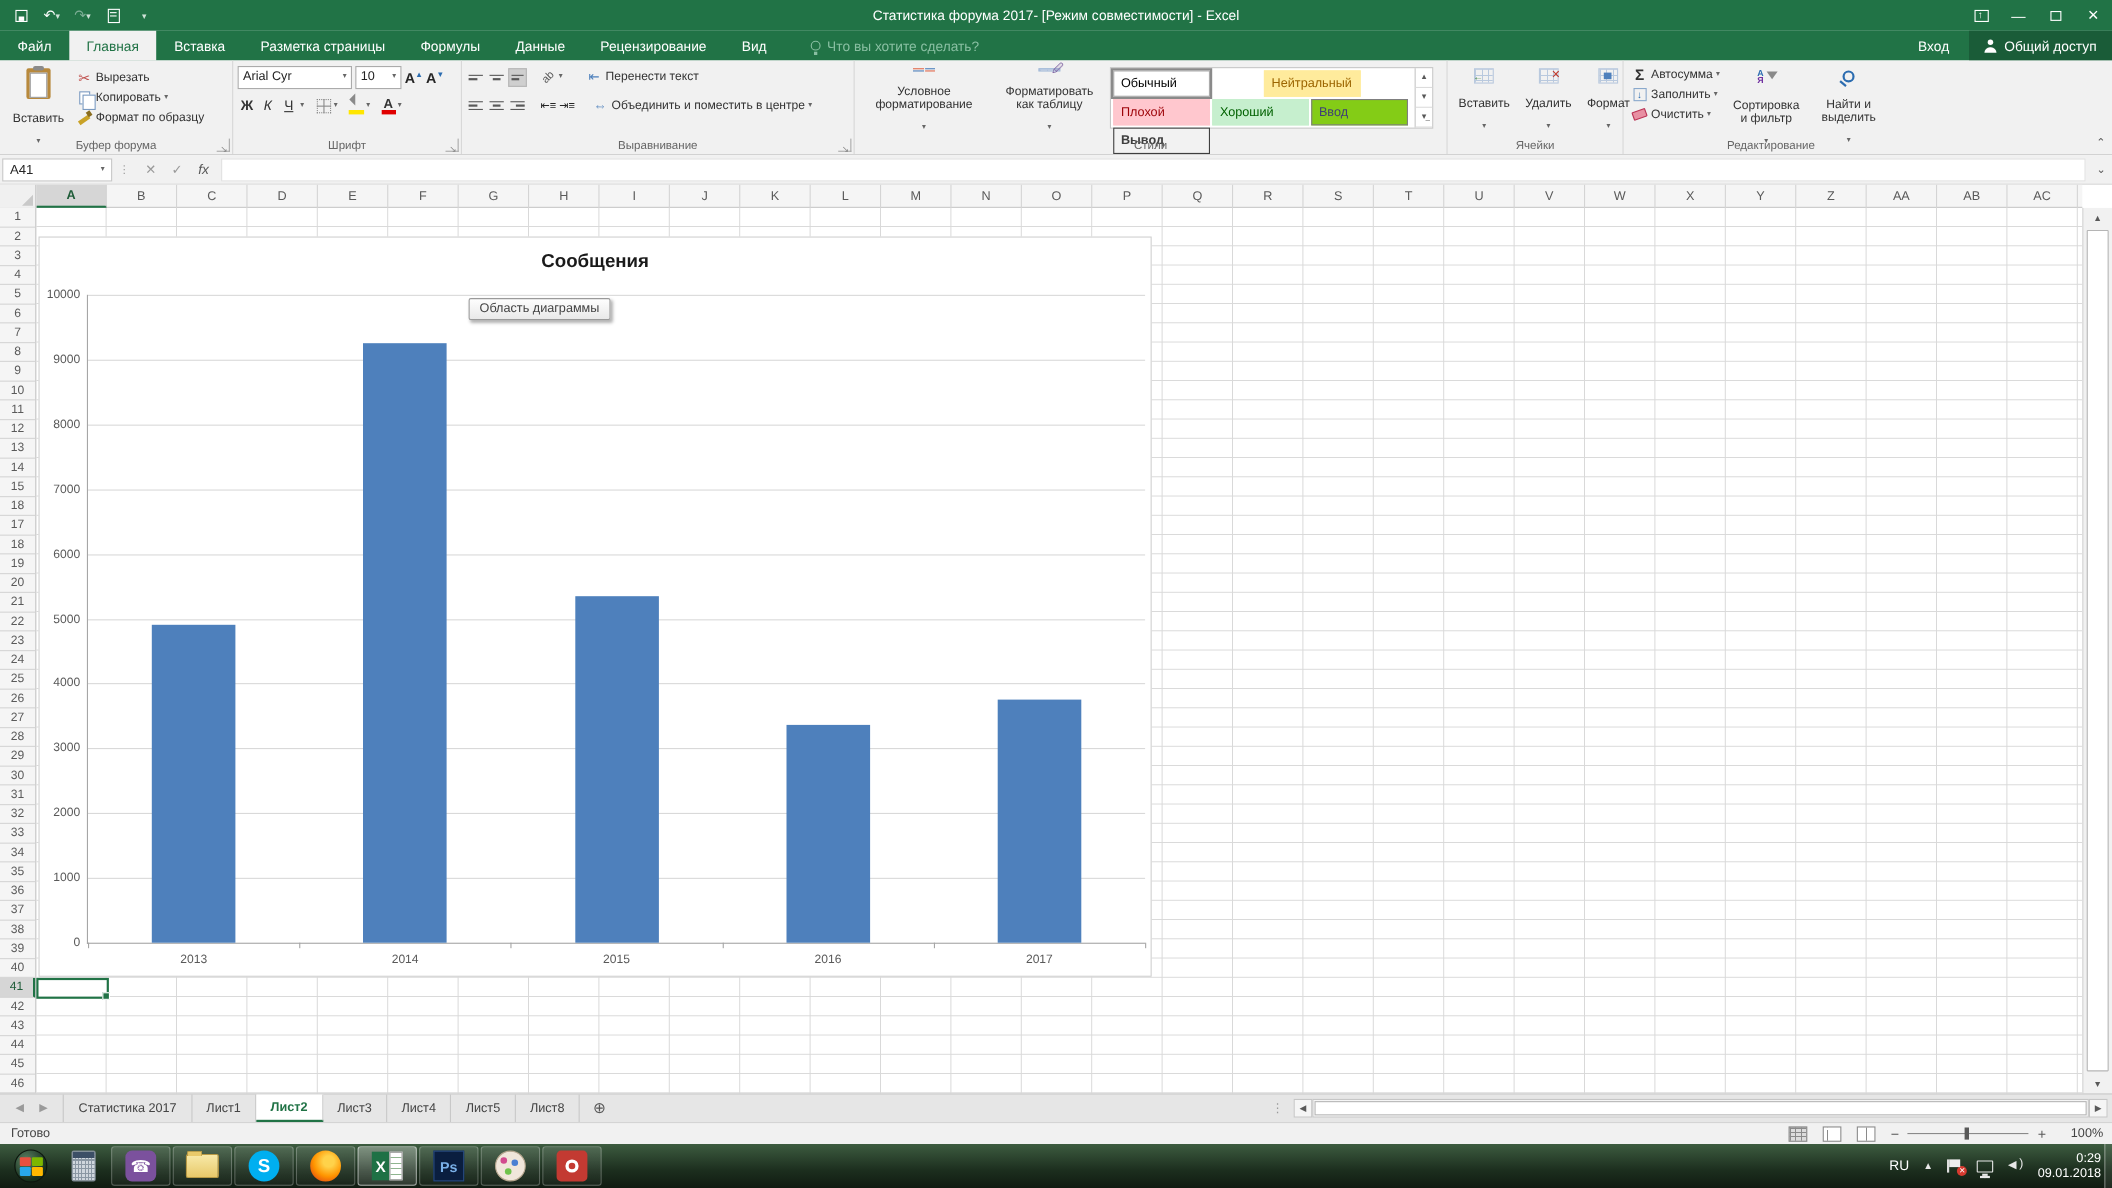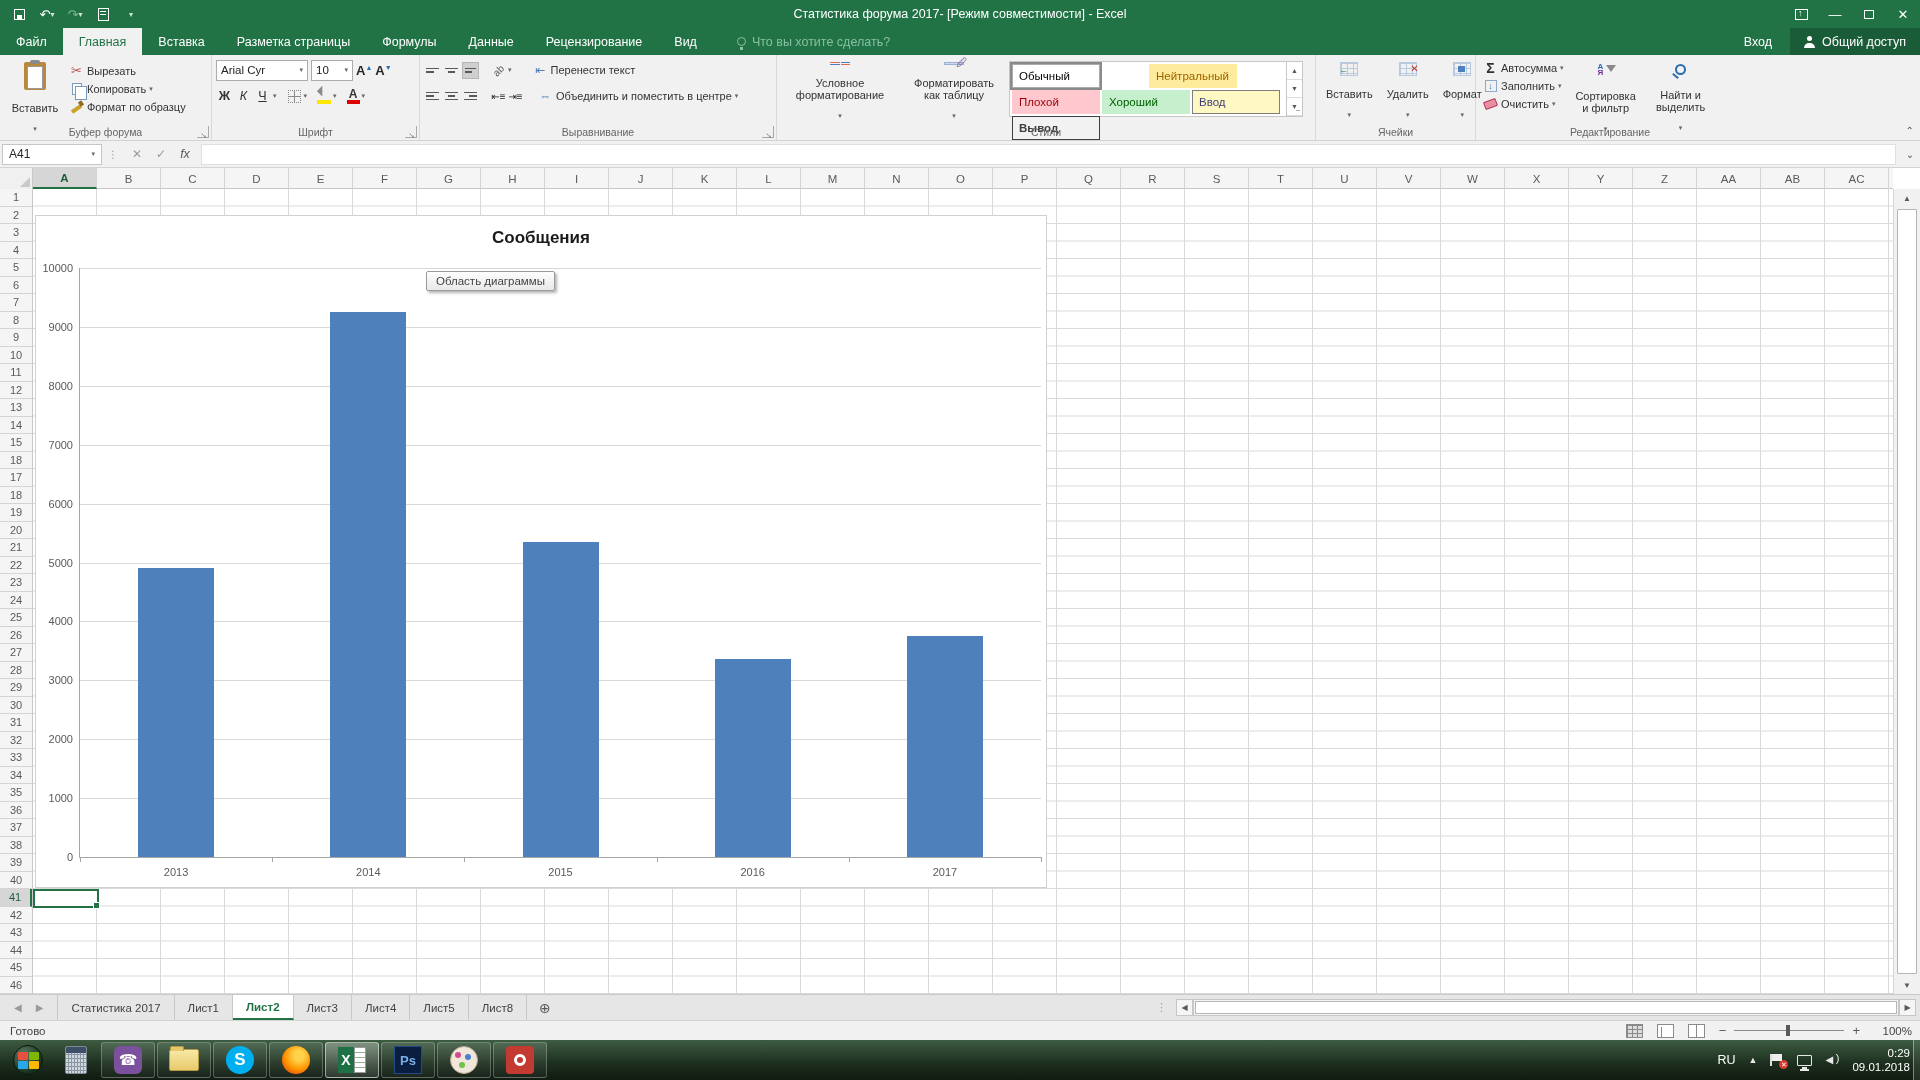--- a/index.html
+++ b/index.html
@@ -310,21 +310,21 @@
             <span>Формат по образцу</span>
           </div>
       </div>
     </div>
     <div class="rgroup-label">Буфер форума</div>
     <div class="launcher"></div>
   </div>
 
   <div class="rgroup" style="width:208px;">
     <div class="rrow" style="gap:3px;">
-      <div class="combo" style="width:92px;">
+      <div class="combo" style="width:104px;">
           <span>Arial Cyr</span>
           <span class="caret">▾</span>
         </div>
       <div class="combo" style="width:42px;">
           <span>10</span>
           <span class="caret">▾</span>
         </div>
       <span class="i-Aup">A<sup>▲</sup></span>
       <span class="i-Aup">A<sup>▼</sup></span>
     </div>
@@ -424,21 +424,21 @@
       <span class="i-fmttable"></span>
       <span>Форматировать как таблицу</span>
         <span class="caret">▾</span>
     </div>
     <div style="display:flex; border:1px solid #c6c6c6; background:#fff; margin-top:2px; height:56px;">
       <div id="stylegallery" style="display:flex; flex-wrap:wrap; width:276px; padding:1px;">
           <div class="stylecell" style="background: rgb(255, 255, 255); color: rgb(0, 0, 0); border: 1px solid rgb(171, 171, 171); outline: rgb(138, 138, 138) solid 2px;">Обычный</div>
           <div class="stylecell" style="background: rgb(255, 235, 156); color: rgb(156, 101, 0); border: 1px solid rgb(255, 235, 156); margin-left: 48px;">Нейтральный</div>
           <div class="stylecell" style="background: rgb(255, 199, 206); color: rgb(156, 0, 6); border: 1px solid rgb(255, 199, 206);">Плохой</div>
           <div class="stylecell" style="background: rgb(198, 239, 206); color: rgb(0, 97, 0); border: 1px solid rgb(198, 239, 206);">Хороший</div>
-          <div class="stylecell" style="background: #fef9c3; color: rgb(63, 63, 118); border: 1px solid rgb(127, 127, 127);">Ввод</div>
+          <div class="stylecell" style="background: #84cc16; color: rgb(63, 63, 118); border: 1px solid rgb(127, 127, 127);">Ввод</div>
           <div class="stylecell" style="background: rgb(242, 242, 242); color: rgb(63, 63, 63); border: 1px solid rgb(63, 63, 63); font-weight: bold;">Вывод</div>
         </div>
       <div class="galscroll">
         <div>▲</div>
         <div>▼</div>
         <div>▼̲</div>
       </div>
     </div>
     <div class="rgroup-label">Стили</div>
   </div>

